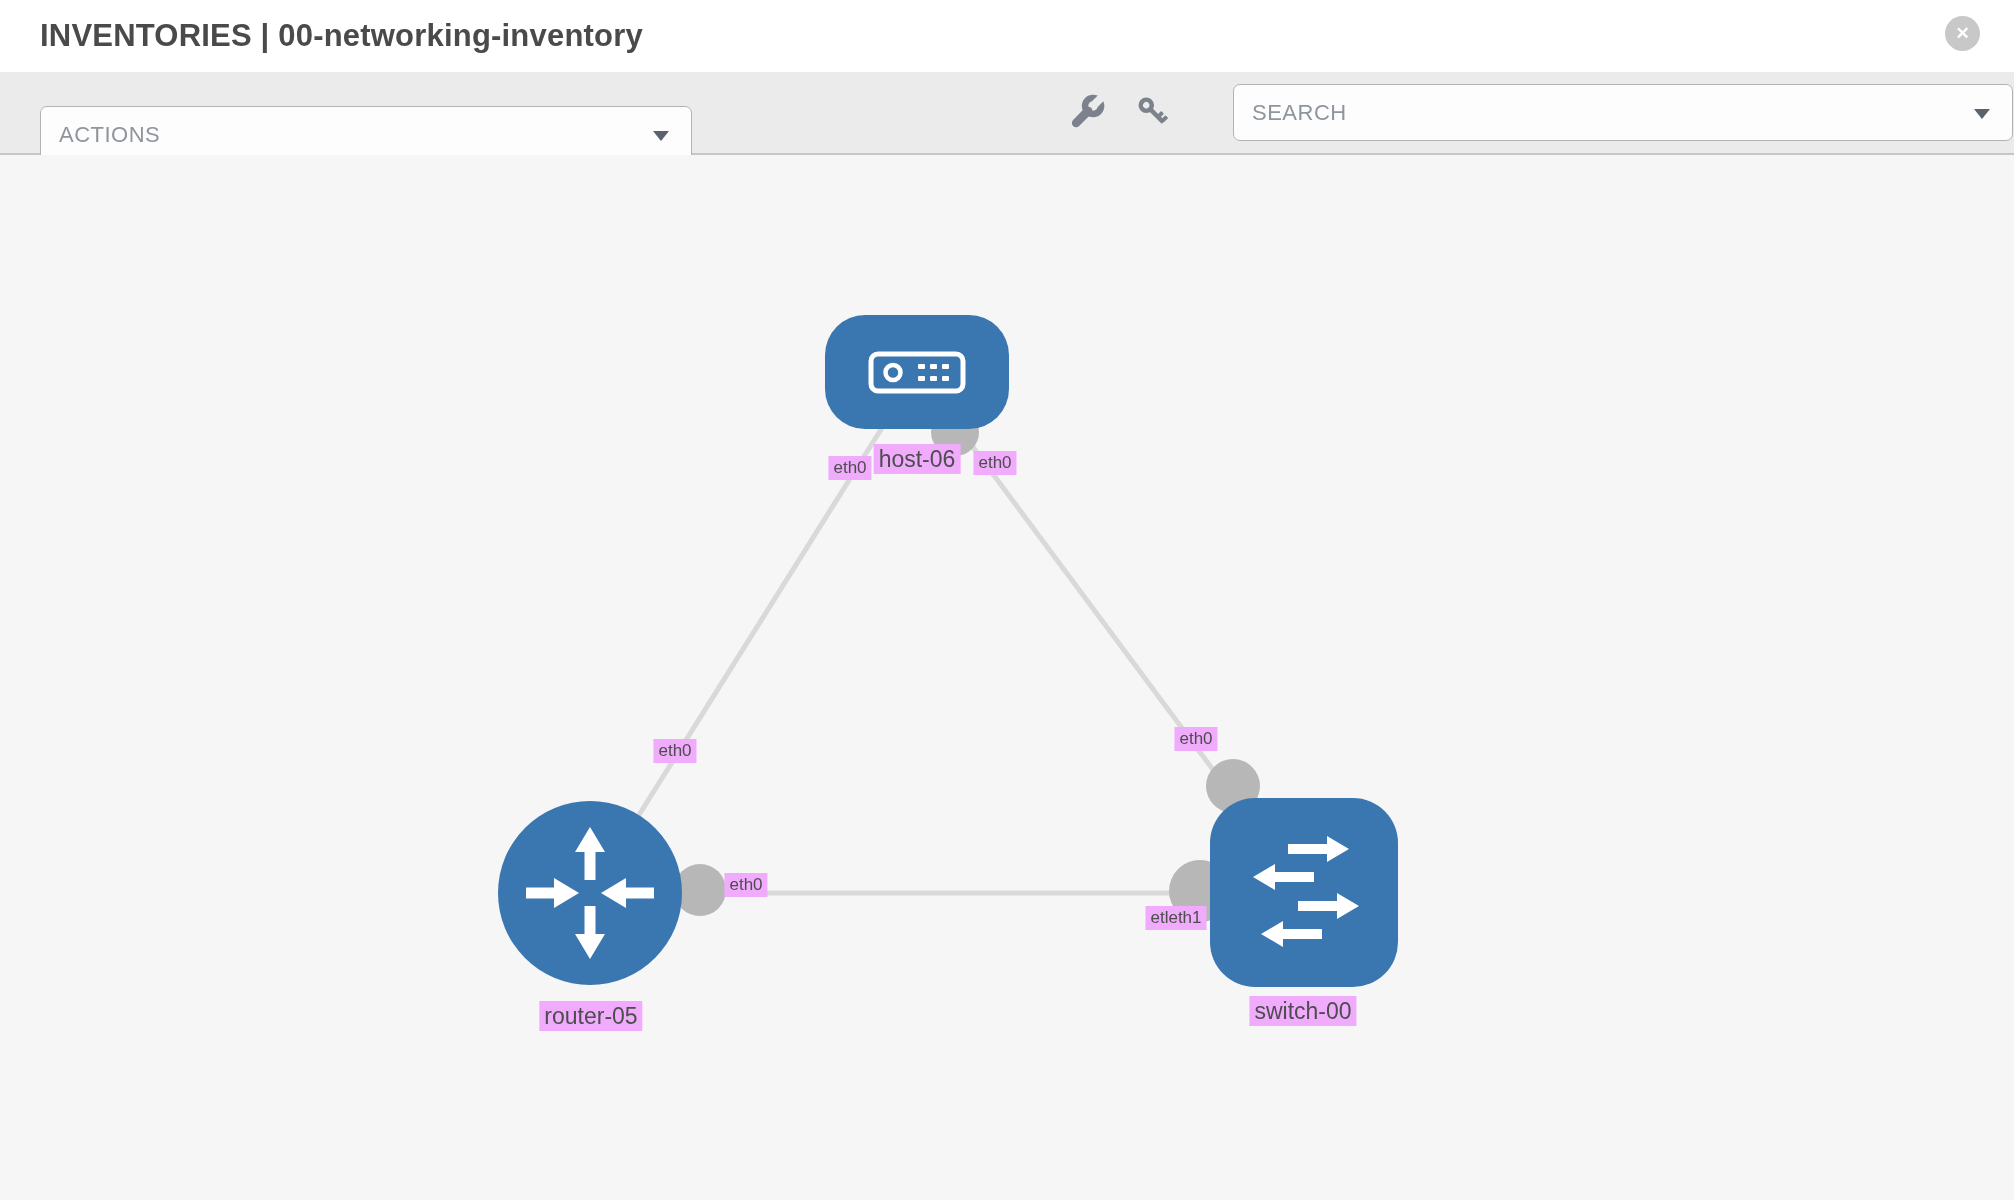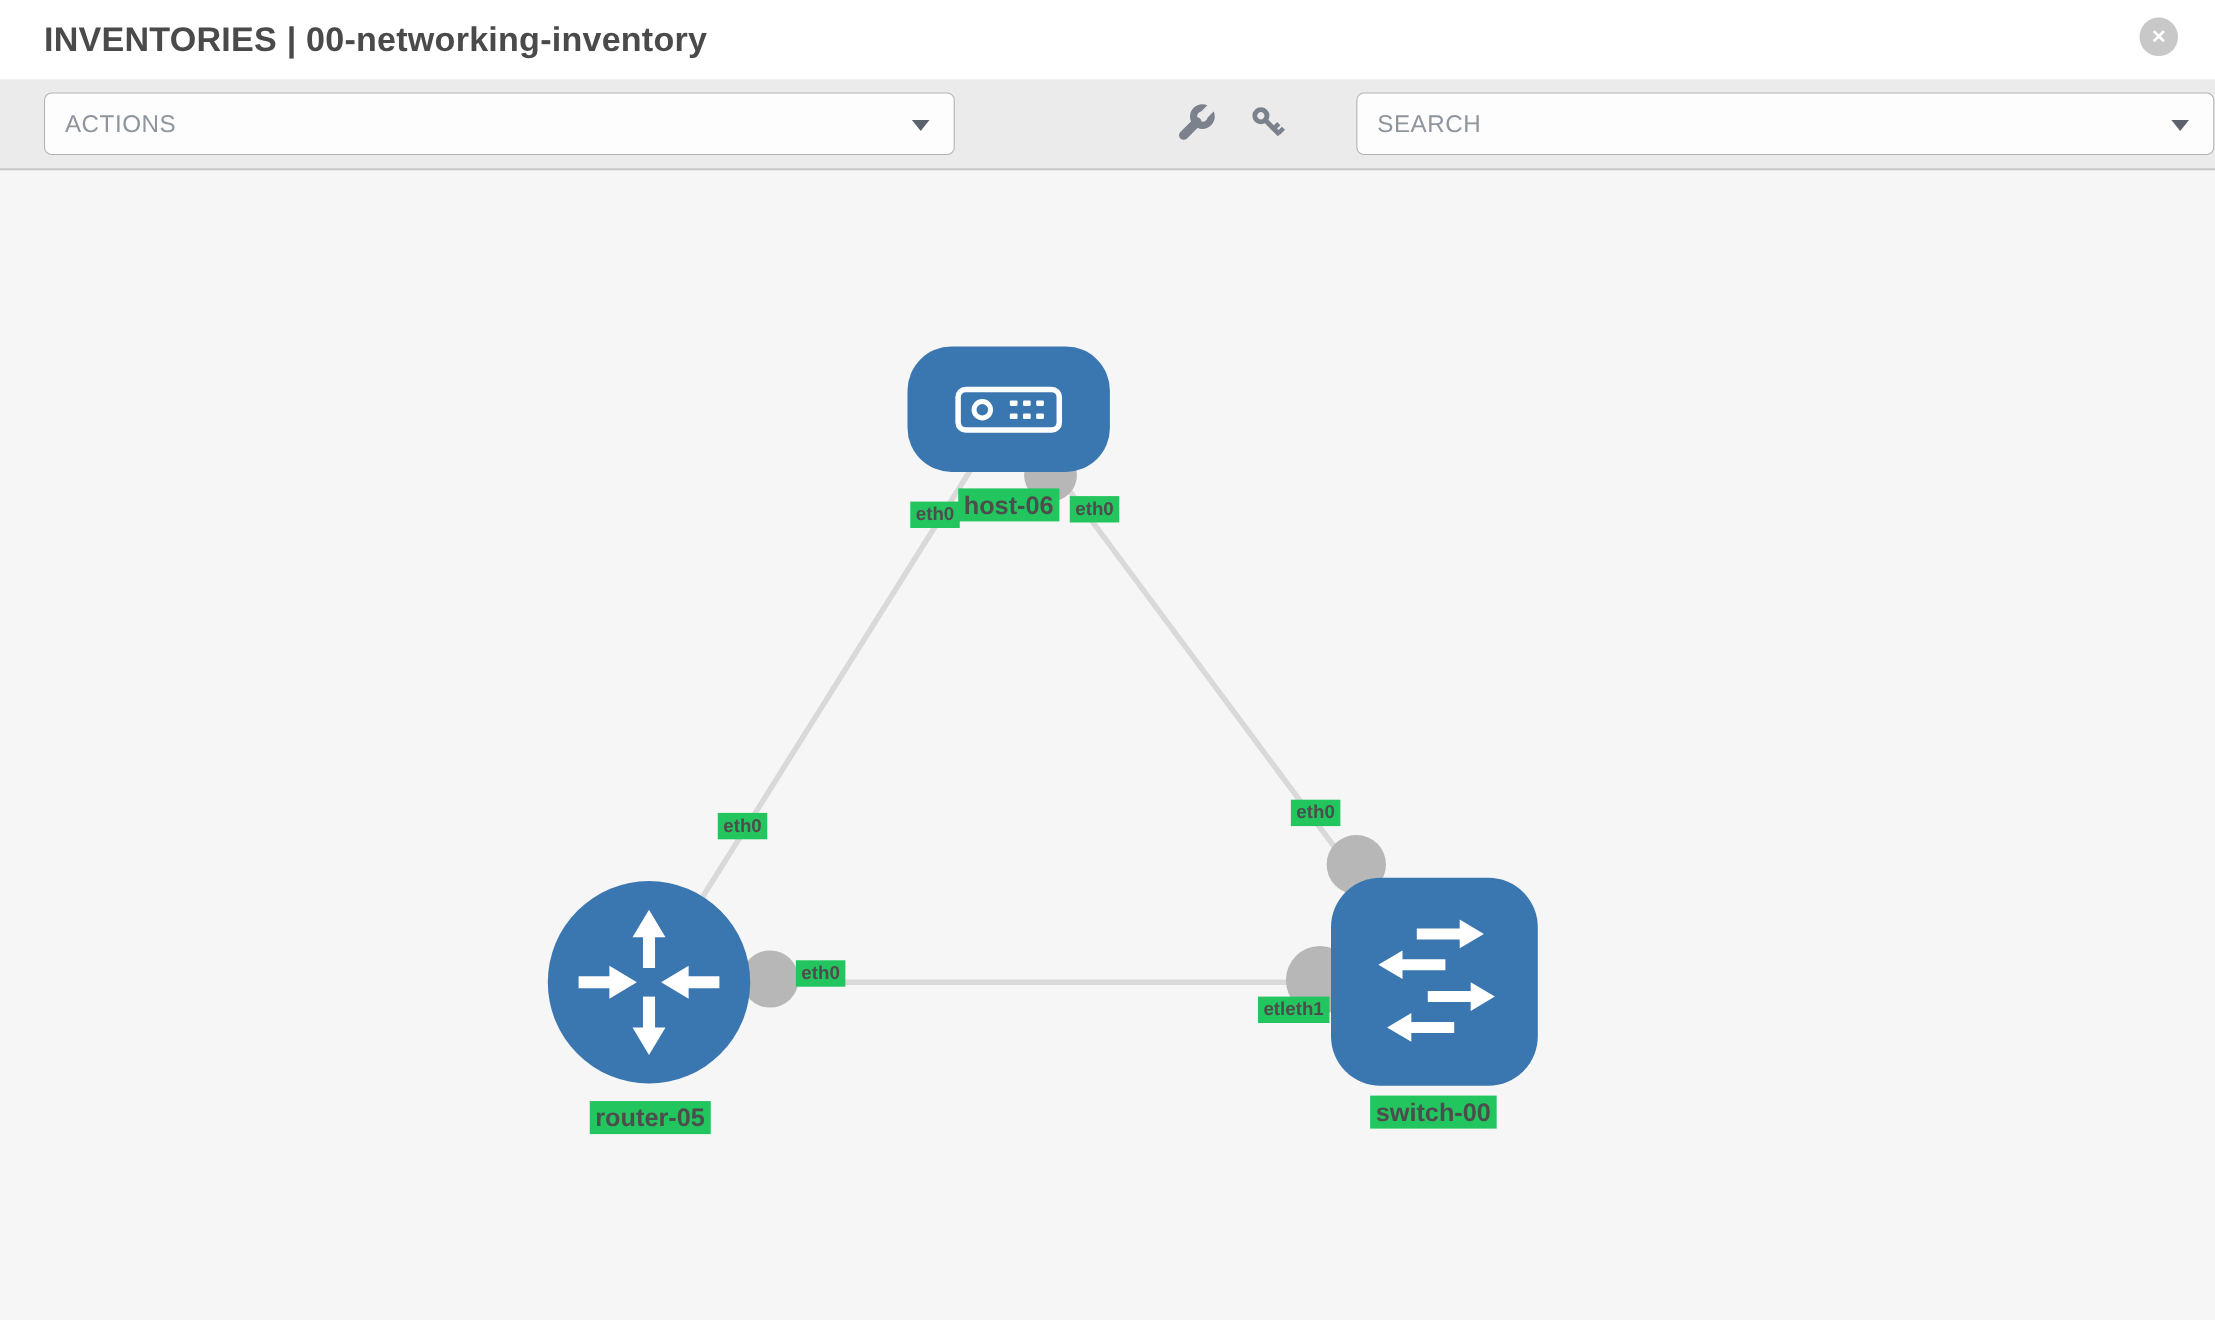--- a/index.html
+++ b/index.html
@@ -40,36 +40,36 @@
   }
   .combo-label {
     padding-left: 18px; font-size: 22px; color: #8e959d; letter-spacing: 0.5px;
   }
   .caret {
     position: absolute; right: 22px; top: 24px;
     width: 0; height: 0;
     border-left: 8px solid transparent; border-right: 8px solid transparent;
     border-top: 10px solid #59626d;
   }
-  .combo.actions { left: 40px; width: 828px; }
+  .combo.actions { left: 40px; width: 652px; margin-top: 22px; }
   .combo.search  { left: 1200px; width: 780px; margin-left: 33px; }
   .tool-icon { position: absolute; top: 22px; cursor: pointer; }
   .tool-icon.wrench { left: 1067px; }
   .tool-icon.key    { left: 1135px; }
 
   
   .canvas {
     position: relative; height: 1045px; background: #f6f6f6; overflow: hidden;
   }
   .topology-svg { position: absolute; left: 0; top: 0; z-index: 1; }
 
   .chip {
     position: absolute; z-index: 2; transform: translateX(-50%);
-    background: #22c55e; color: #4d4d4d; white-space: nowrap;
-    padding: 2px 5px; line-height: 1.15; font-weight: bold;
+    background: #f0abfc; color: #4d4d4d; white-space: nowrap;
+    padding: 2px 5px; line-height: 1.15;
   }
   .chip.node-label { font-size: 23px; }
   .chip.if-label   { font-size: 17px; }
 
   
   .zoom-panel {
     position: absolute; z-index: 3;
     left: 1620px; top: 929px; width: 394px; height: 117px;
     background: #ffffff; border: 1px solid #b3b3b3; box-sizing: border-box;
   }

